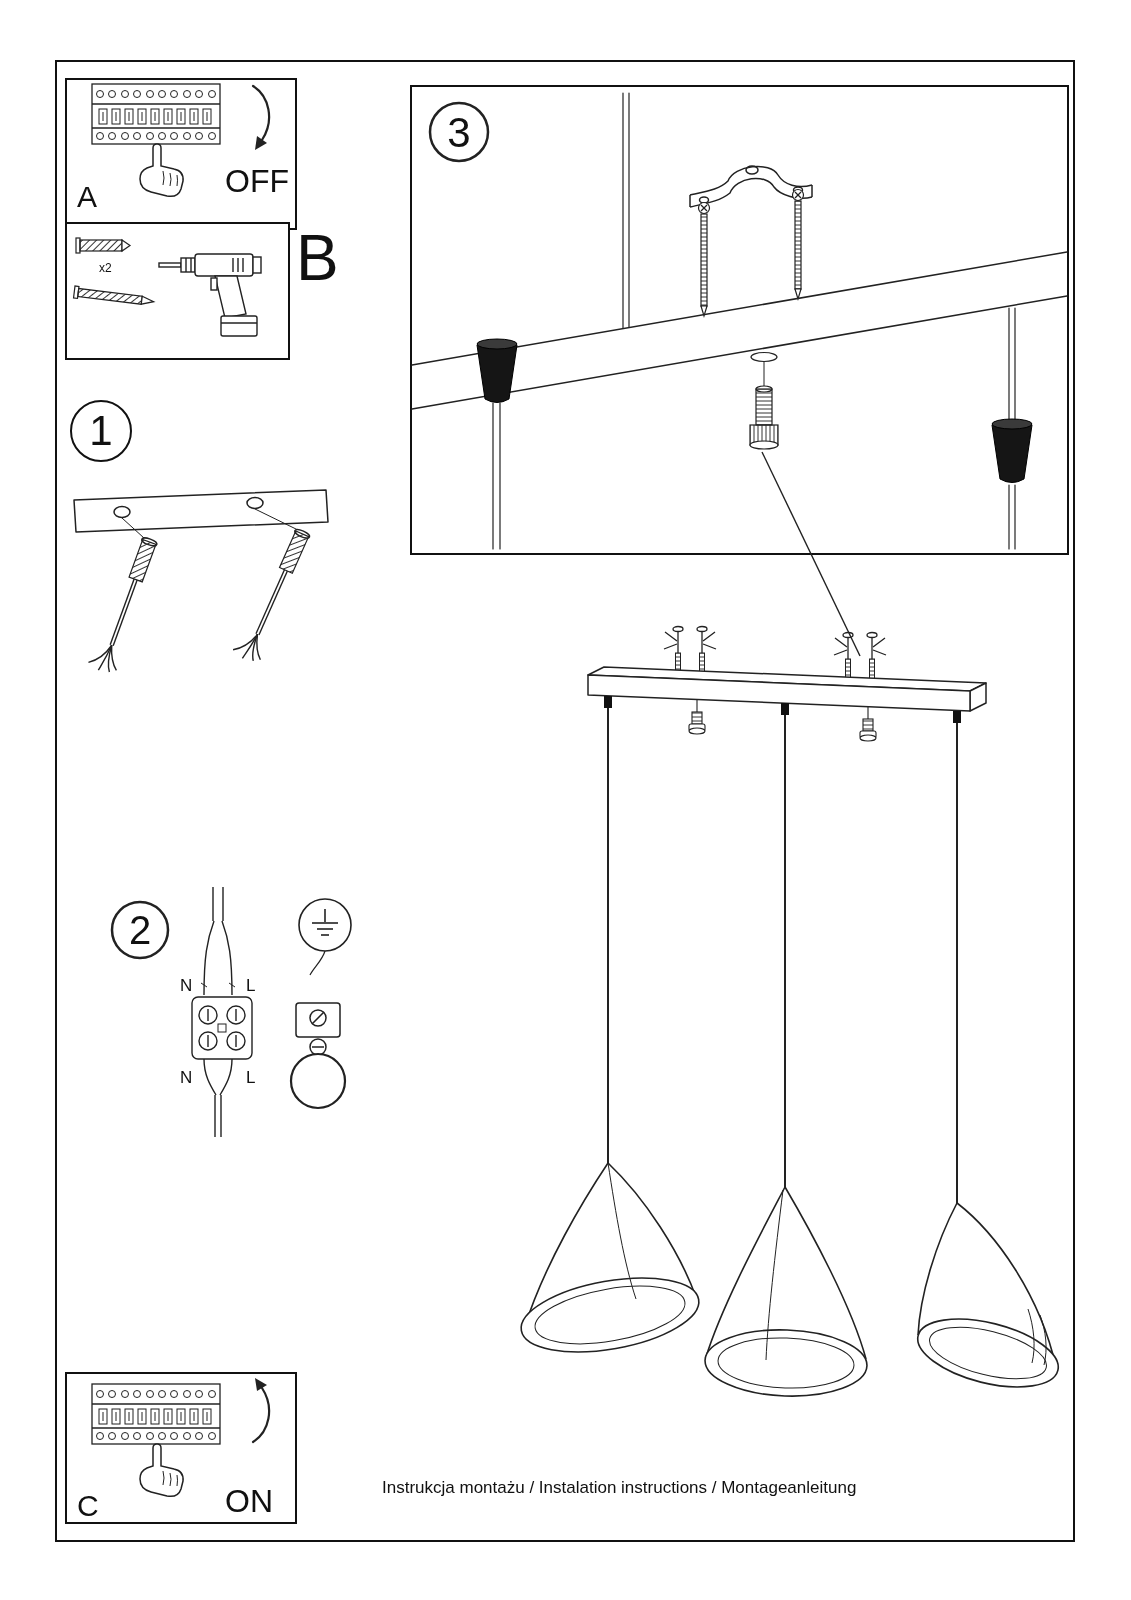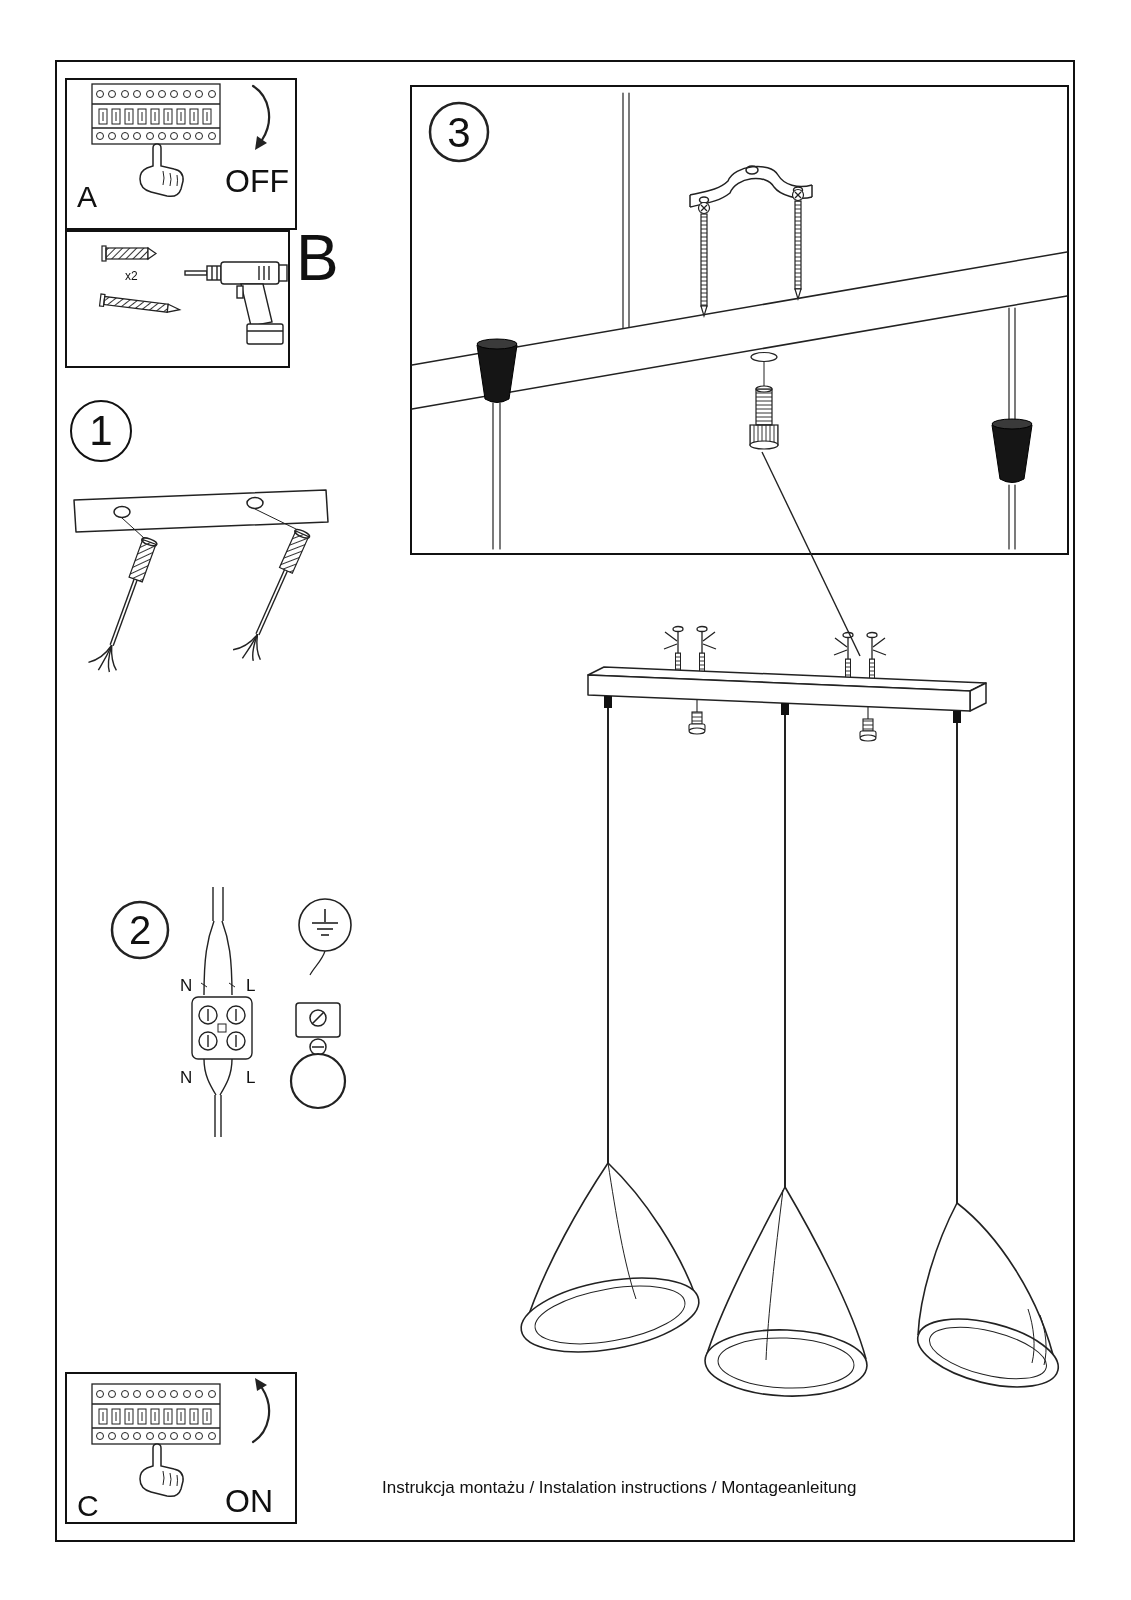--- a/index.html
+++ b/index.html
@@ -104,21 +104,21 @@
       <use href="#breaker-assembly" x="25" y="4"></use>
       <g>
         <path d="M186,6 C202,16 208,40 195,60" class="stroke" style="stroke-width:2.2"></path>
         <path d="M188,70 L200,63 L190,56 Z" fill="#222"></path>
       </g>
       <text x="158" y="112" font-size="32">OFF</text>
       <text x="10" y="127" font-size="30">A</text>
     </svg>
   </div>
 
-  <div class="box" style="left:65px;top:230px;width:225px;height:138px;padding-left:26px;">
+  <div class="box" style="left:65px;top:222px;width:225px;height:138px;">
     <svg width="221" height="134" viewBox="0 0 221 134">
       <g>
         <g transform="translate(12,16)" stroke="#222" stroke-width="1.2">
           <rect x="-3" y="-2" width="4" height="15" fill="#fff"></rect>
           <rect x="1" y="0" width="42" height="11" fill="url(#hatchD)"></rect>
           <path d="M43,0 L51,5.5 L43,11 Z" fill="#fff"></path>
         </g>
         <text x="32" y="48" font-size="12">x2</text>
         <g transform="translate(8,62) rotate(7)" stroke="#222" stroke-width="1.2">
           <rect x="0" y="0" width="4" height="12" fill="#fff"></rect>

